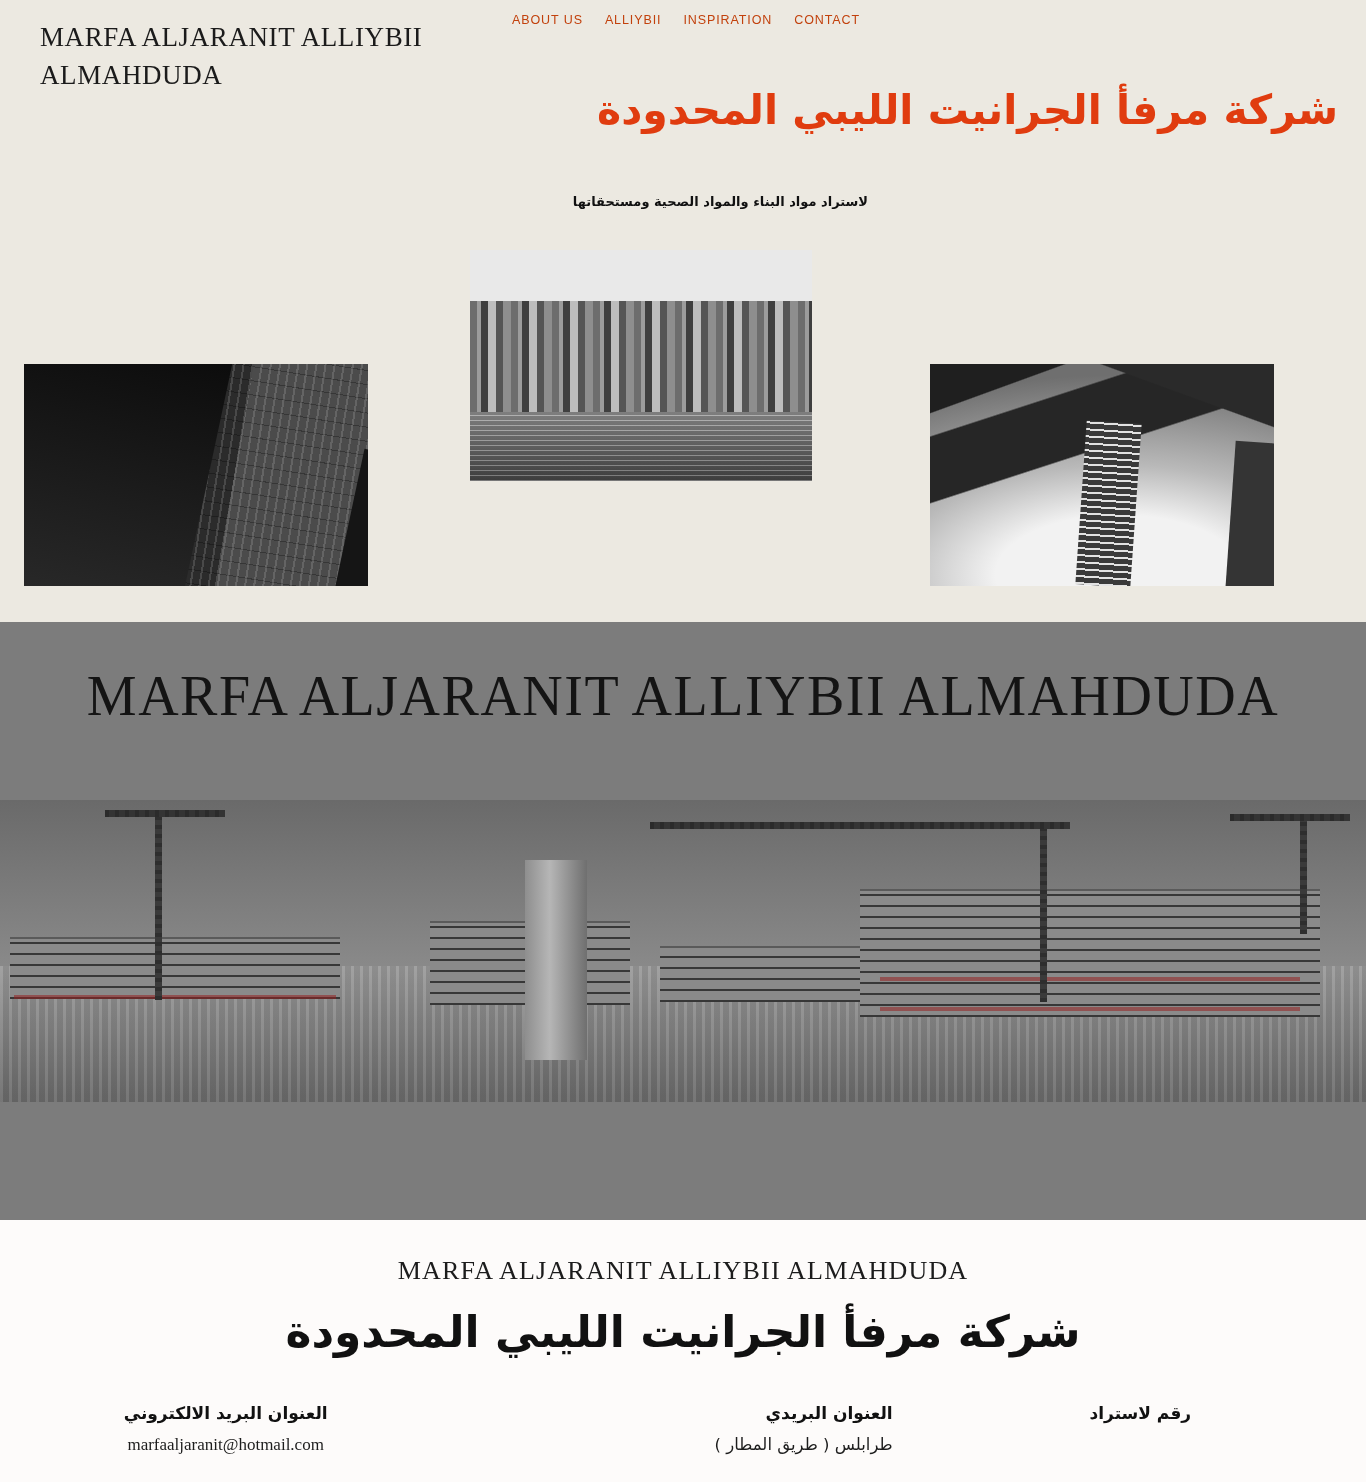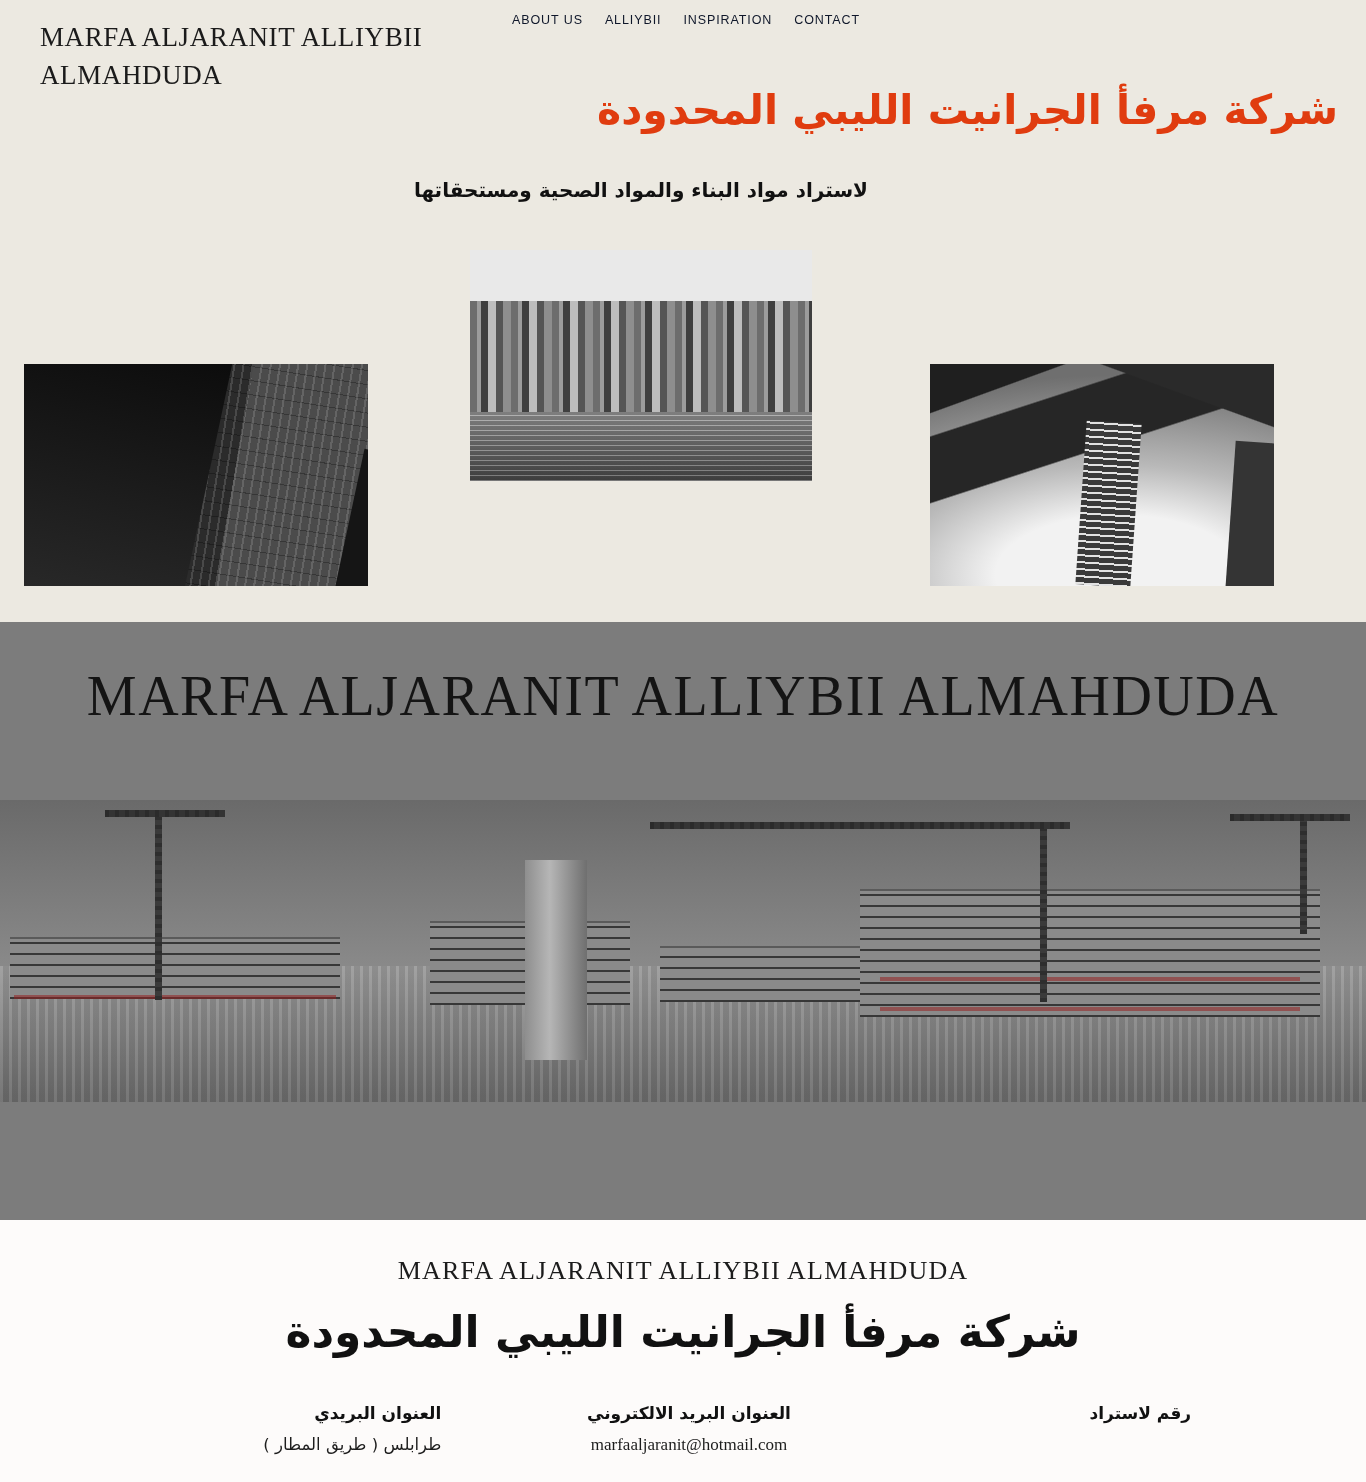--- a/index.html
+++ b/index.html
@@ -33,43 +33,43 @@
     position: absolute;
     left: 512px; top: 13px;
     display: flex;
     gap: 22px;
     align-items: center;
   }
   .nav a {
     font-family: "Liberation Sans", sans-serif;
     font-size: 12.5px;
     letter-spacing: 0.9px;
-    color: #0f172a;
+    color: #c2410c;
     text-decoration: none;
     white-space: nowrap;
   }
   .brand-ar {
     position: absolute;
     right: 28px; top: 86px;
     font-family: "DejaVu Sans", sans-serif;
     font-weight: bold;
     font-size: 41px;
     color: #e03c0f;
     direction: rtl;
     white-space: nowrap;
     line-height: 1.2;
   }
   .tagline-ar {
     position: absolute;
     left: 0; right: 498px;
-    top: 178px;
+    top: 194px;
     text-align: right;
     font-family: "DejaVu Sans", sans-serif;
     font-weight: bold;
-    font-size: 20px;
+    font-size: 13px;
     color: #111;
     direction: rtl;
   }
 
   
   .photo { position: absolute; overflow: hidden; background: #ararar; }
   .ph-left  { left: 24px;  top: 364px; width: 344px; height: 222px; }
   .ph-mid   { left: 470px; top: 250px; width: 342px; height: 231px; }
   .ph-right { left: 930px; top: 364px; width: 344px; height: 222px; }
 
@@ -316,27 +316,27 @@
         <div class="jib" style="left:-70px; width:120px;"></div>
       </div>
     </div>
   </section>
 
   <footer class="footer">
     <div class="footer-latin">MARFA ALJARANIT ALLIYBII ALMAHDUDA</div>
     <div class="footer-ar">شركة مرفأ الجرانيت الليبي المحدودة</div>
 
     <div class="contact-row">
+      <div class="contact-col">
+        <div class="contact-label">العنوان البريد الالكتروني</div>
+        <div class="contact-value ltr">marfaaljaranit@hotmail.com</div>
+      </div>
       <div class="contact-col right-align">
         <div class="contact-label">العنوان البريدي</div>
         <div class="contact-value">طرابلس ( طريق المطار )</div>
       </div>
       <div class="contact-col">
-        <div class="contact-label">العنوان البريد الالكتروني</div>
-        <div class="contact-value ltr">marfaaljaranit@hotmail.com</div>
-      </div>
-      <div class="contact-col">
         <div class="contact-label">رقم لاستراد</div>
       </div>
     </div>
   </footer>
 
 </div>
 
 </body></html>

